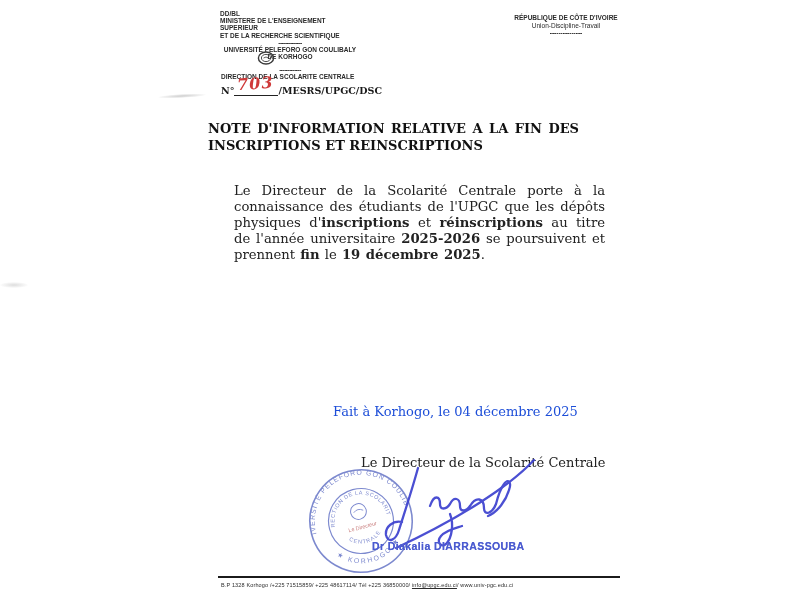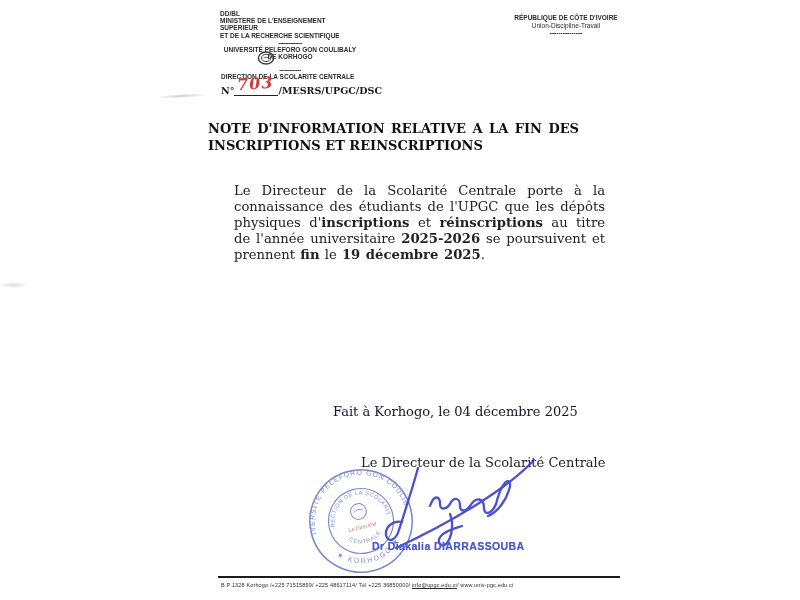--- a/index.html
+++ b/index.html
@@ -19,21 +19,21 @@
     font-size:16px;color:#cf3a3a;transform:rotate(-4deg);letter-spacing:1px;}
   .lh-right{position:absolute;left:487px;top:14px;width:158px;text-align:center;font-size:6.5px;font-weight:bold;line-height:7.5px;color:#2a2a2a;}
   
   .title{position:absolute;left:208px;top:120px;width:371px;font-family:"DejaVu Serif",serif;
     font-weight:bold;font-size:13px;color:#111;line-height:17px;}
   .title .l1{text-align:justify;text-align-last:justify;}
   .para{position:absolute;left:222px;width:371px;font-family:"DejaVu Serif",serif;font-size:13.2px;
     color:#222;line-height:15.9px;text-align:justify;word-spacing:1px;margin-left:12px;}
   .p1{top:183px;}
   .p2{top:293px;}
-  .date-line{position:absolute;left:333px;top:404px;font-family:"DejaVu Serif",serif;font-size:13px;color:#0f172a;white-space:nowrap;text-align:right;}
+  .date-line{position:absolute;left:333px;top:404px;font-family:"DejaVu Serif",serif;font-size:13px;color:#1d4ed8;white-space:nowrap;text-align:right;}
   .closing-title{position:absolute;left:333px;top:455px;font-family:"DejaVu Serif",serif;font-size:13px;color:#222;white-space:nowrap;margin-left:28px;}
   
   .stamp{position:absolute;left:301px;top:462px;width:120px;height:118px;opacity:0.88;}
   .signature{position:absolute;left:338px;top:456px;width:230px;height:100px;}
   .signer-name{position:absolute;left:372px;top:540px;font-size:10.5px;font-weight:bold;
     color:#4b5bd0;letter-spacing:0.4px;white-space:nowrap;text-shadow:0 0 0.6px #6b79d8;text-align:center;}
   
   .footer-rule{position:absolute;left:218px;top:576px;width:402px;height:2.4px;background:#1b1b1b;}
   .footer-text{position:absolute;left:221px;top:582px;font-size:5.5px;color:#2b2b2b;letter-spacing:0.15px;white-space:nowrap;}
   .footer-text .u{text-decoration:underline;}

